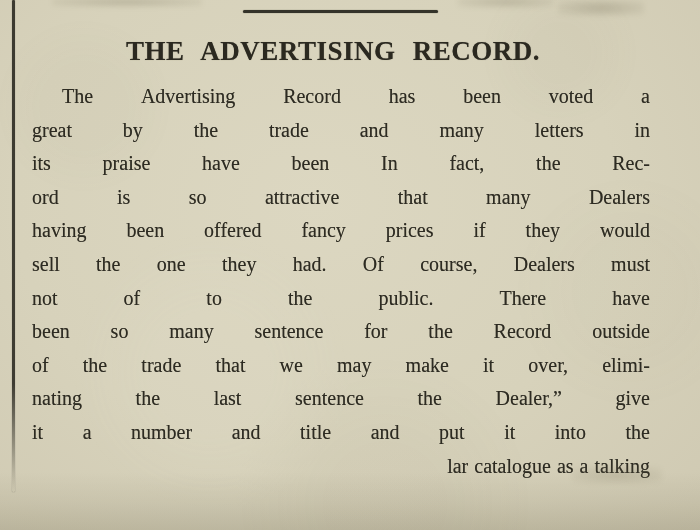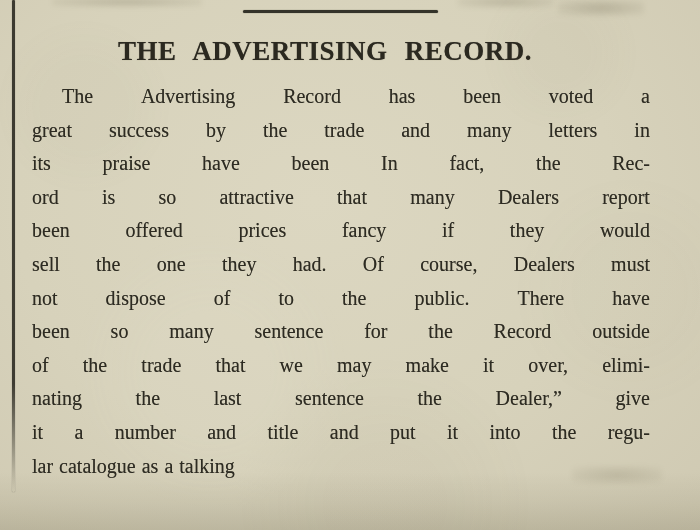--- a/index.html
+++ b/index.html
@@ -27,38 +27,38 @@
     background:linear-gradient(to bottom,#3c3a30 0%,#3e3c32 78%,rgba(62,60,50,0) 100%);
     box-shadow:0 0 1px rgba(62,60,50,.6);
     border-radius:1px;
   }
   .top-rule{
     position:absolute;left:243px;top:10px;width:195px;height:3px;
     background:#34332a;border-radius:2px;
     box-shadow:0 0 1px rgba(52,51,42,.7);
   }
   .title{
-    position:absolute;left:16px;top:36px;width:618px;margin:0;
+    position:absolute;left:24px;top:36px;width:618px;margin:0;
     font-size:27px;line-height:30px;font-weight:700;
     text-align:center;letter-spacing:.5px;word-spacing:10px;
     color:#2b2920;
     text-shadow:0 .3px .7px rgba(43,41,32,.5);
   }
   .body{
     position:absolute;left:32px;top:80px;width:618px;
     font-size:20px;
     text-shadow:0 .3px .6px rgba(45,43,34,.45);
   }
   .jline{
     display:flex;justify-content:space-between;
     height:33.6px;align-items:baseline;line-height:33.6px;
     white-space:nowrap;
   }
   .jline.indent{padding-left:30px;}
-  .jline.last{justify-content:flex-start;gap:.30em;}
+  .jline.last{justify-content:flex-end;gap:.30em;}
   .smudge{
     position:absolute;pointer-events:none;filter:blur(2.5px);
     background:radial-gradient(ellipse at 50% 50%, rgba(118,112,88,.55) 0%, rgba(118,112,88,.25) 55%, transparent 100%);
   }
   .smudge.s1{left:52px;top:-3px;width:150px;height:10px;opacity:.55;}
   .smudge.s2{left:458px;top:-4px;width:95px;height:12px;opacity:.5;}
   .smudge.s3{left:558px;top:0px;width:86px;height:16px;opacity:.55;}
   .smudge.s4{left:572px;top:466px;width:90px;height:18px;opacity:.4;}
   .bottom-shade{
     position:absolute;left:0;bottom:0;width:700px;height:58px;pointer-events:none;
@@ -81,21 +81,20 @@
         <span>The</span>
         <span>Advertising</span>
         <span>Record</span>
         <span>has</span>
         <span>been</span>
         <span>voted</span>
         <span>a</span>
       </div>
     <div class="jline">
         <span>great</span>
-        <span>success</span>
         <span>by</span>
         <span>the</span>
         <span>trade</span>
         <span>and</span>
         <span>many</span>
         <span>letters</span>
         <span>in</span>
       </div>
     <div class="jline">
         <span>its</span>
@@ -108,45 +107,44 @@
         <span>Rec-</span>
       </div>
     <div class="jline">
         <span>ord</span>
         <span>is</span>
         <span>so</span>
         <span>attractive</span>
         <span>that</span>
         <span>many</span>
         <span>Dealers</span>
-        <span>report</span>
-      </div>
-    <div class="jline">
+      </div>
+    <div class="jline">
+        <span>having</span>
         <span>been</span>
         <span>offered</span>
+        <span>fancy</span>
         <span>prices</span>
-        <span>fancy</span>
         <span>if</span>
         <span>they</span>
         <span>would</span>
       </div>
     <div class="jline">
         <span>sell</span>
         <span>the</span>
         <span>one</span>
         <span>they</span>
         <span>had.</span>
         <span>Of</span>
         <span>course,</span>
         <span>Dealers</span>
         <span>must</span>
       </div>
     <div class="jline">
         <span>not</span>
-        <span>dispose</span>
         <span>of</span>
         <span>to</span>
         <span>the</span>
         <span>public.</span>
         <span>There</span>
         <span>have</span>
       </div>
     <div class="jline">
         <span>been</span>
         <span>so</span>
@@ -182,21 +180,20 @@
         <span>it</span>
         <span>a</span>
         <span>number</span>
         <span>and</span>
         <span>title</span>
         <span>and</span>
         <span>put</span>
         <span>it</span>
         <span>into</span>
         <span>the</span>
-        <span>regu-</span>
       </div>
     <div class="jline last">
         <span>lar</span>
         <span>catalogue</span>
         <span>as</span>
         <span>a</span>
         <span>talking</span>
       </div>
   </div>
 

